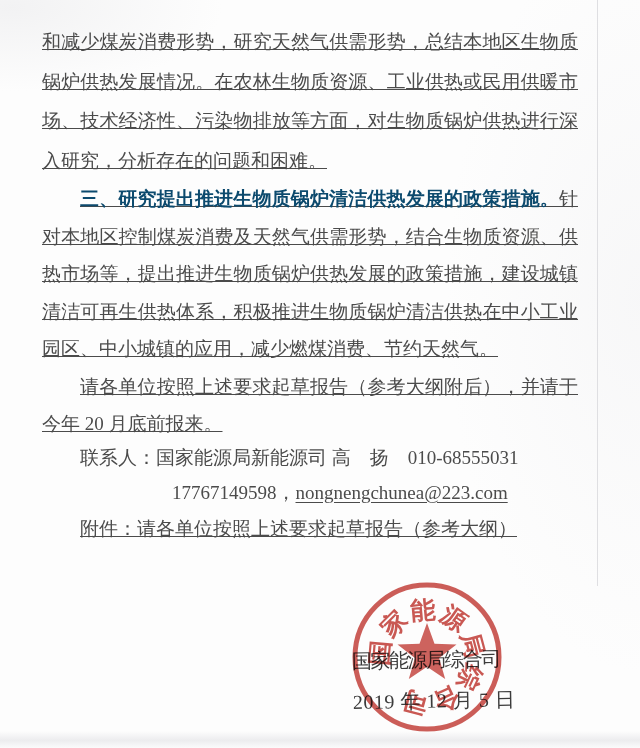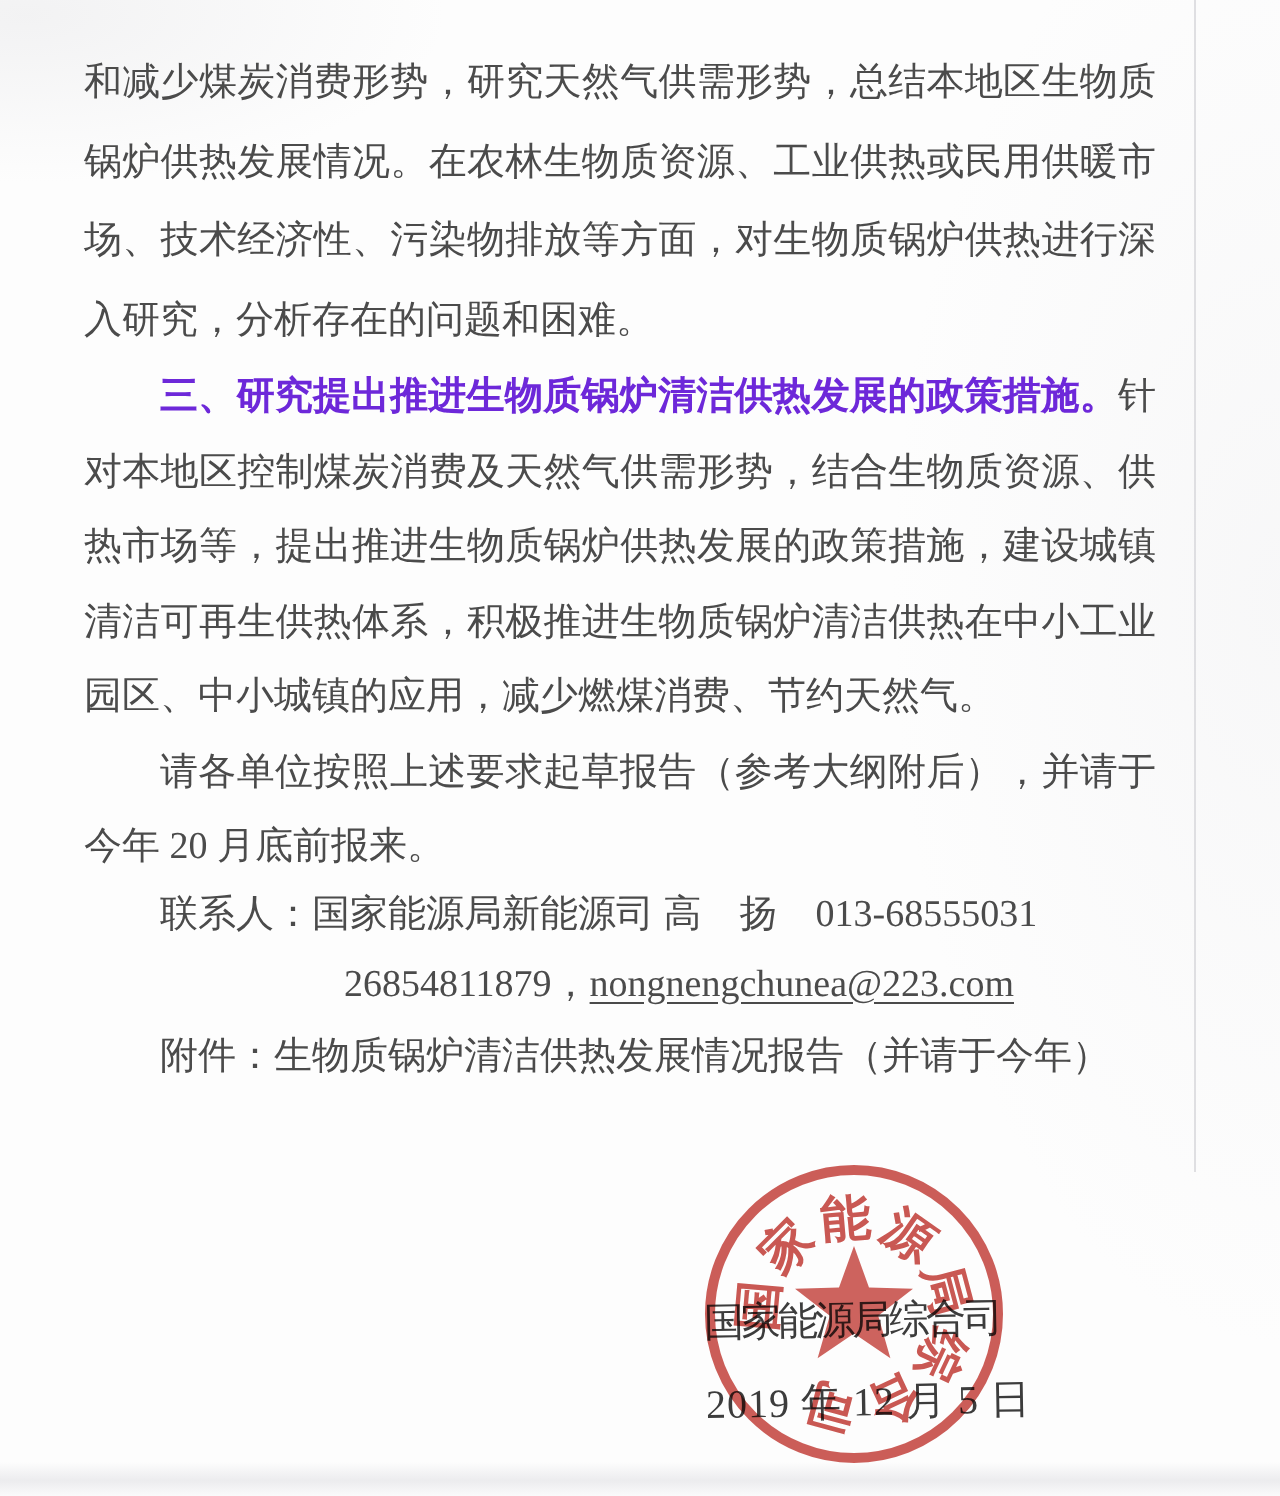--- a/index.html
+++ b/index.html
@@ -21,24 +21,24 @@
   }
   .scan-shadow-bottom{
     position:absolute;left:0;top:731px;width:640px;height:17px;
     background:linear-gradient(rgba(255,255,255,0), rgba(222,222,226,.55) 55%, rgba(245,245,247,.3));
     pointer-events:none;
   }
   .doc{
     position:absolute;left:42px;top:22px;width:536px;
     color:#4b4b4b;font-size:19px;text-align:justify;
   }
-  .doc p{margin:0;}
+  .doc p{margin:0;text-decoration:underline;}
   .p1{line-height:39.5px;}
   .p2{line-height:37.5px;margin-top:-7px;text-indent:38px;}
-  .p2 .heading{font-weight:bold;color:#6d28d9;}
+  .p2 .heading{font-weight:bold;color:#0c4a6e;}
   .p3{line-height:37px;margin-top:2px;text-indent:38px;}
   .p4{line-height:35px;margin-top:-2px;}
   .p4 .line1{padding-left:38px;}
   .p4 .line2{padding-left:130px;}
   .email{text-decoration:underline;text-underline-offset:3px;color:inherit;}
   .p5{line-height:37px;margin-top:34px;text-indent:38px;}
   .signature{
     position:absolute;color:#3c3c3c;transform:rotate(-1deg);transform-origin:left center;
   }
   .sig-org{left:352px;top:648px;font-size:20px;letter-spacing:-1.5px;}
@@ -57,24 +57,24 @@
 </head>
 <body>
 
 <div class="scan-line-vertical"></div>
 
 <div class="doc" style="color: rgb(75, 75, 75);">
   <p class="p1">和减少煤炭消费形势，研究天然气供需形势，总结本地区生物质锅炉供热发展情况。在农林生物质资源、工业供热或民用供暖市场、技术经济性、污染物排放等方面，对生物质锅炉供热进行深入研究，分析存在的问题和困难。</p>
   <p class="p2"><span class="heading">三、研究提出推进生物质锅炉清洁供热发展的政策措施。</span><span>针对本地区控制煤炭消费及天然气供需形势，结合生物质资源、供热市场等，提出推进生物质锅炉供热发展的政策措施，建设城镇清洁可再生供热体系，积极推进生物质锅炉清洁供热在中小工业园区、中小城镇的应用，减少燃煤消费、节约天然气。</span></p>
   <p class="p3">请各单位按照上述要求起草报告（参考大纲附后），并请于今年 20 月底前报来。</p>
   <div class="p4">
-    <div class="line1">联系人：国家能源局新能源司 高　扬　013-68555031</div>
-    <div class="line2"><span>26854811879，</span><span class="email">nongnengchunea@223.com</span></div>
+    <div class="line1">联系人：国家能源局新能源司 高　扬　010-68555031</div>
+    <div class="line2"><span>17767149598，</span><span class="email">nongnengchunea@223.com</span></div>
   </div>
-  <p class="p5">附件：生物质锅炉清洁供热发展情况报告（并请于今年）</p>
+  <p class="p5">附件：请各单位按照上述要求起草报告（参考大纲）</p>
 </div>
 
 <div class="signature sig-org">国家能源局综合司</div>
 <div class="signature sig-date">2019 年 12 月 5 日</div>
 
 <svg class="seal-svg" viewBox="0 0 200 200">
   <circle class="seal-ring" cx="100" cy="100" r="72" stroke="#c4423c"></circle>
   <polygon class="seal-star" points="100,66 107.5,86.7 129.5,87.4 112.1,100.9 118.2,122.1 100,109.7 81.8,122.1 87.9,100.9 70.5,87.4 92.5,86.7" fill="#c4423c"></polygon>
   <g id="seal-chars">
       <text x="100" y="100" transform="rotate(-85 100 100) translate(0 -47)" class="seal-char" fill="#c4423c">国</text>

